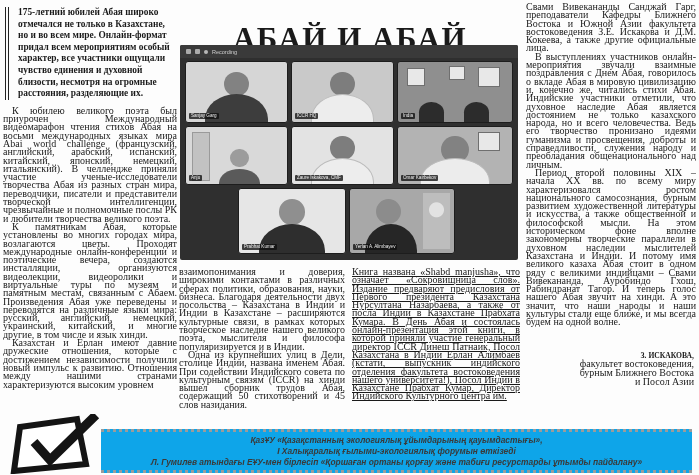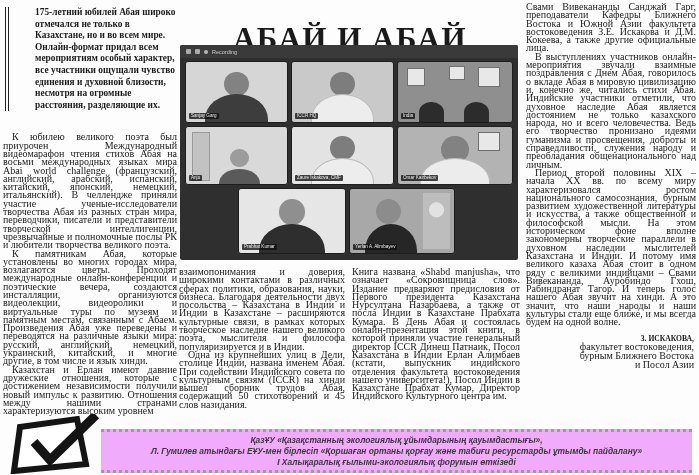--- a/index.html
+++ b/index.html
@@ -5,27 +5,27 @@
   html,body{margin:0;padding:0;background:#fff;}
   .page{position:relative;width:699px;height:475px;background:#fdfdfd;overflow:hidden;
         font-family:"Liberation Serif",serif;color:#1a1a1a;}
   
   .headline{position:absolute;left:178px;top:0px;width:344px;text-align:center;
             font-size:31px;font-weight:bold;letter-spacing:1.5px;font-family:"Liberation Serif",serif;}
   
   .col{position:absolute;overflow:hidden;}
   .col-left{left:3px;top:4px;width:174px;height:418px;}
   .col-mid1{left:179px;top:268px;width:166px;height:156px;}
-  .col-mid2{left:352px;top:268px;width:168px;height:156px;}
+  .col-mid2{left:352px;top:268px;width:168px;height:156px;text-decoration:underline;}
   .col-right{left:526px;top:3px;width:170px;height:422px;}
-  .intro{border-left:4px double #222;padding-left:26px;margin:3px 0 22px 2px;
+  .intro{border-left:4px double #222;padding-left:9px;margin:3px 0 7px 2px;
          font-weight:bold;font-size:9.4px;line-height:11.6px;text-align:left;}
   .body-text{font-size:10px;line-height:8.3px;text-align:justify;margin:0;}
   .body-text.indent{text-indent:9px;}
-  .signature{margin-top:7px;text-align:right;padding-right:2px;}
+  .signature{margin-top:24px;text-align:right;padding-right:2px;}
   .sig-name{font-weight:bold;font-size:7.6px;line-height:9.5px;}
   .sig-dept{font-size:10px;line-height:8.8px;}
   
   .photo{position:absolute;left:180px;top:45px;width:338px;height:215px;background:#2f2f2f;
          border-radius:2px;overflow:hidden;font-family:"Liberation Sans",sans-serif;}
   .photo-topbar{position:absolute;left:0;top:0;width:100%;height:13px;background:#3a3a3a;
                 display:flex;align-items:center;gap:4px;padding:0 6px;box-sizing:border-box;}
   .tb-icon{width:5px;height:5px;background:#aaa;border-radius:1px;}
   .rec-dot{width:4px;height:4px;background:#b7b7b7;border-radius:50%;}
   .rec-label{color:#cfcfcf;font-size:5.5px;}
@@ -53,21 +53,21 @@
   .f3{left:45%;top:6%;width:12%;height:20%;}
   .mini{position:absolute;width:22%;height:34%;bottom:0;background:#2c2c2c;border-radius:50% 50% 0 0;}
   .m1{left:18%;} .m2{left:58%;}
   .flag{position:absolute;right:4%;top:6%;width:26%;height:88%;
         background:radial-gradient(circle at 50% 30%,#e2e2e2 7px,#bdbdbd 8px);}
   .t7 .torso{background:#2e2e2e;} .t7 .head{background:#a08c7a;}
   .t8 .torso{width:50%;left:14%;background:#262626;} .t8 .head{left:25%;background:#8c8c8c;}
   .badge{position:absolute;left:3px;bottom:3px;background:rgba(15,15,15,.78);color:#f0f0f0;
          font-size:4.6px;line-height:6.4px;padding:0 2px;border-radius:1px;white-space:nowrap;}
   
-  .banner{position:absolute;left:101px;top:429px;width:591px;height:38px;background:#f0abfc;
+  .banner{position:absolute;left:101px;top:429px;width:591px;height:38px;background:#0ea5e9;
           border-top:3px dotted #9b9b9b;border-bottom:3px dotted #9b9b9b;
           display:flex;flex-direction:column;justify-content:center;text-align:center;
           font-family:"Liberation Sans",sans-serif;font-style:italic;font-weight:bold;
           color:#3a3a3a;font-size:8.4px;line-height:11px;}
   .checkbox-art{position:absolute;left:5px;top:414px;}
 </style>
 </head>
 <body>
 
 <div class="page">
@@ -156,17 +156,17 @@
       <div class="sig-dept">и Посол Азии</div>
     </div>
   </div>
 
   <svg class="checkbox-art" width="96" height="60" viewBox="0 0 96 60">
     <polygon points="15,13 72,5 81,50 9,57" fill="#ffffff" stroke="#141414" stroke-width="6"></polygon>
     <path d="M29,28 L45,46 L91,1" fill="none" stroke="#141414" stroke-width="9"></path>
   </svg>
   <div class="banner">
     <div>ҚазҰУ «Қазақстанның экологиялық ұйымдарының қауымдастығы»,</div>
+    <div>І Халықаралық ғылыми-экологиялық форумын өткізеді</div>
     <div>Л. Гумилев атындағы ЕҰУ-мен бірлесіп «Қоршаған ортаны қорғау және табиғи ресурстарды ұтымды пайдалану»</div>
-    <div>І Халықаралық ғылыми-экологиялық форумын өткізеді</div>
   </div>
 
 </div>
 
 </body></html>

